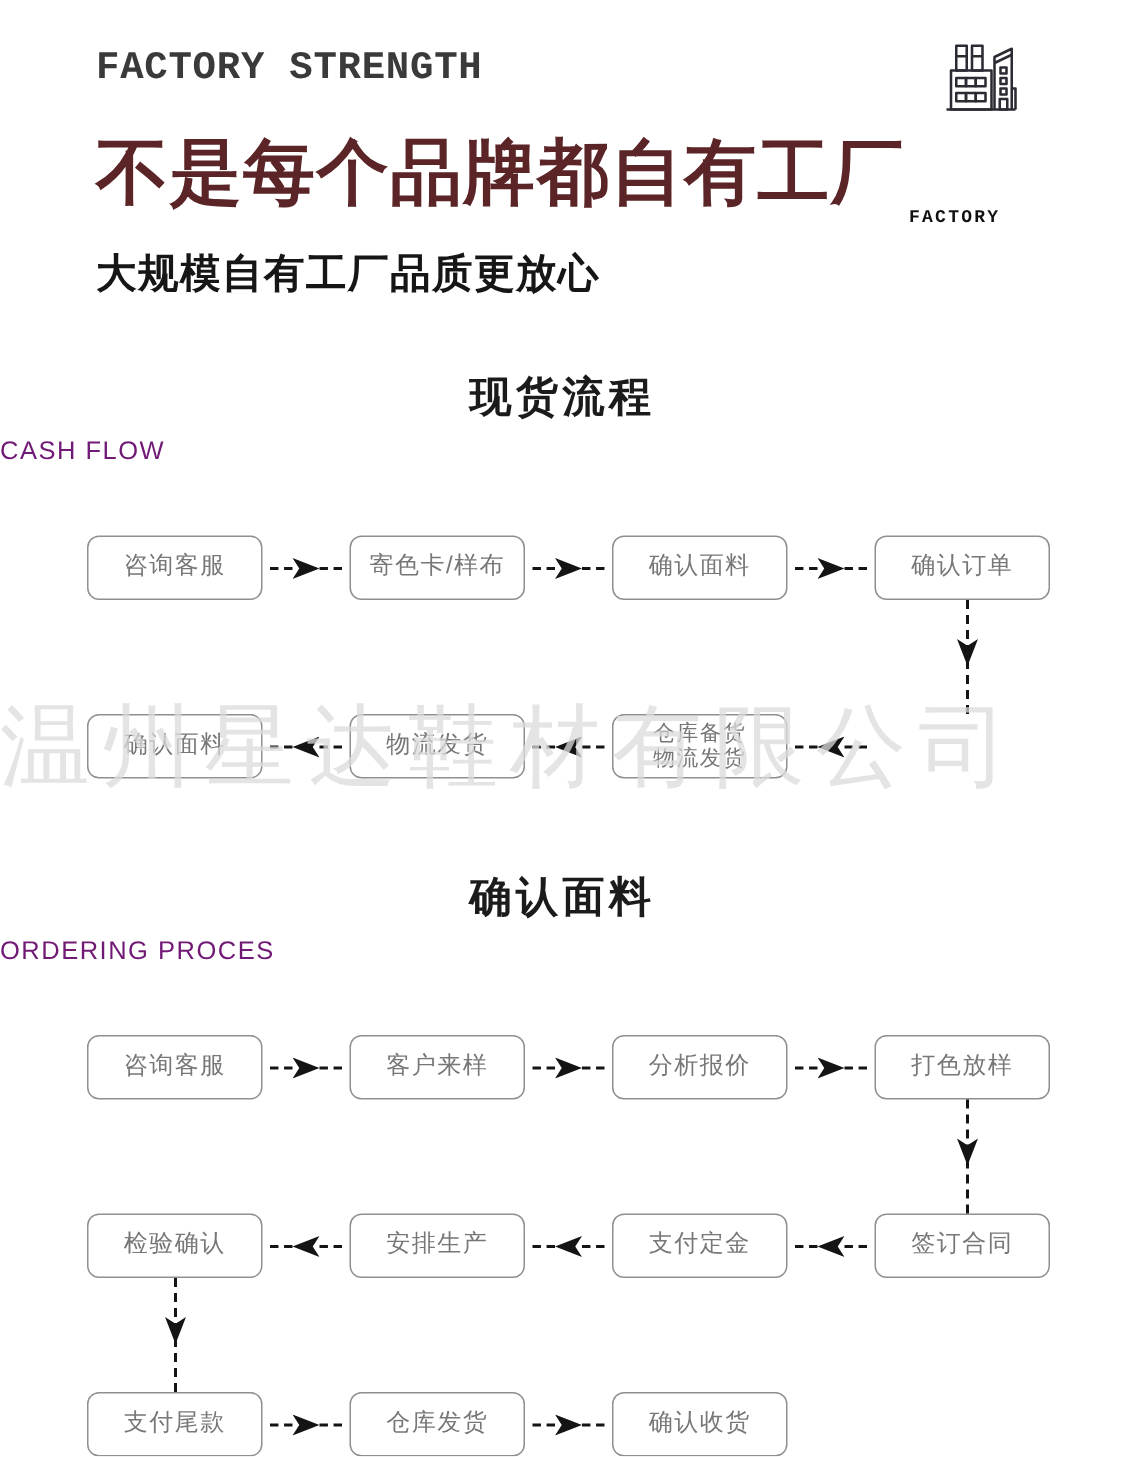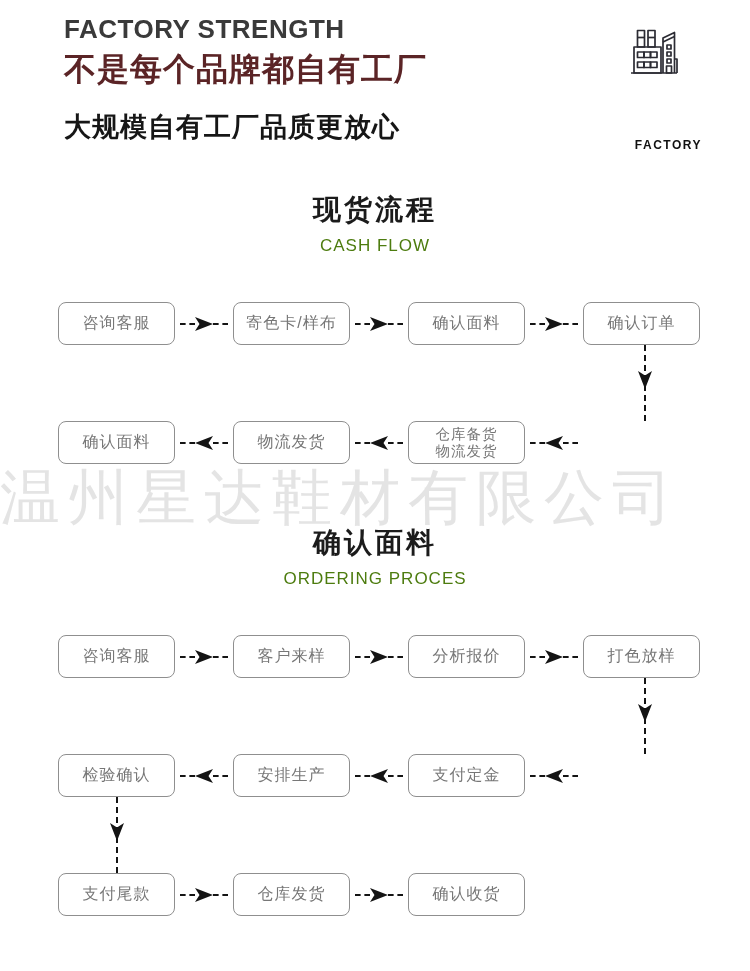--- a/index.html
+++ b/index.html
@@ -4,34 +4,34 @@
 <style>
   :root{
     --accent:#5b2426; --heading:#1b1b1b; --eyebrow:#3a3a3a;
     --box-border:#8f8f8f; --box-text:#777777; --arrow:#141414; --watermark:#dcdcdc;
   }
   *{margin:0;padding:0;box-sizing:border-box;}
   body{background:#ffffff;font-family:"Liberation Sans","DejaVu Sans",sans-serif;}
   .page{position:relative;width:750px;height:971px;background:#fff;overflow:hidden;margin:0 auto;}
 
   
-  .header{position:relative;padding:14px 64px 0 64px;}
+  .header{position:relative;padding:30px 64px 0 64px;font-family:Liberation Mono, monospace;}
   .eyebrow{font-size:26px;font-weight:bold;letter-spacing:.5px;color:var(--eyebrow);}
-  .main-title{font-size:32px;font-weight:bold;color:var(--accent);margin-top:3px;letter-spacing:1px;}
+  .main-title{font-size:48px;font-weight:bold;color:var(--accent);margin-top:23px;letter-spacing:1px;}
   .sub-title{font-size:27px;font-weight:600;color:#161616;margin-top:17px;letter-spacing:1px;}
-  .factory-block{position:absolute;top:28px;right:48px;width:96px;text-align:right;}
+  .factory-block{position:absolute;top:28px;right:48px;width:96px;text-align:left;}
   .factory-block svg{display:block;margin:0 auto;}
   .factory-label{margin-top:63px;font-size:12px;font-weight:bold;letter-spacing:1.5px;color:#111;}
 
   
   .flow-section{position:relative;}
   .flow-section.first{margin-top:46px;}
   .flow-section.second{margin-top:60px;}
   .flow-title{text-align:center;font-size:28px;font-weight:bold;color:var(--heading);letter-spacing:3px;}
-  .flow-subtitle{text-align:center;font-size:17px;color:#4d7c0f;letter-spacing:1px;margin-top:7px;}
+  .flow-subtitle{text-align:left;font-size:17px;color:#701a75;letter-spacing:1px;margin-top:7px;}
   .chart{margin-top:46px;}
   .flow-row{display:flex;align-items:center;padding-left:58px;}
   .step{width:117px;min-height:43px;border:1px solid var(--box-border);border-radius:8px;
         background:#fff;display:flex;flex-direction:column;align-items:center;justify-content:center;
         color:var(--box-text);font-size:16px;letter-spacing:1px;line-height:1.15;padding:3px 2px;}
   .step .line2{font-size:14.5px;}
   .harrow{width:58px;display:flex;align-items:center;justify-content:center;}
   .dash{width:15px;border-top:2px dashed var(--arrow);}
   .harrow svg{flex:0 0 auto;display:block;}
   .row-gap{position:relative;height:76px;}
@@ -231,20 +231,23 @@
             <div class="step">
               <div>支付定金</div>
             </div>
             <div class="harrow">
               <div class="dash"></div>
               <svg width="18" height="14" viewBox="0 0 18 14">
                 <path d="M18,0 L0,7 L18,14 L13.5,7 Z" fill="var(--arrow)"></path>
               </svg>
               <div class="dash"></div>
             </div>
+            <div class="step">
+              <div>签订合同</div>
+            </div>
           </div>
           <div class="row-gap">
             <div class="vline" style="left: 116px;"></div>
             <span class="varrow" style="left: 110px;"><svg width="14" height="18" viewBox="0 0 14 18">
                 <path d="M0,0 L7,4.5 L14,0 L7,18 Z" fill="var(--arrow)"></path>
               </svg></span>
           </div>
           <div class="flow-row">
             <div class="step">
               <div>支付尾款</div>

